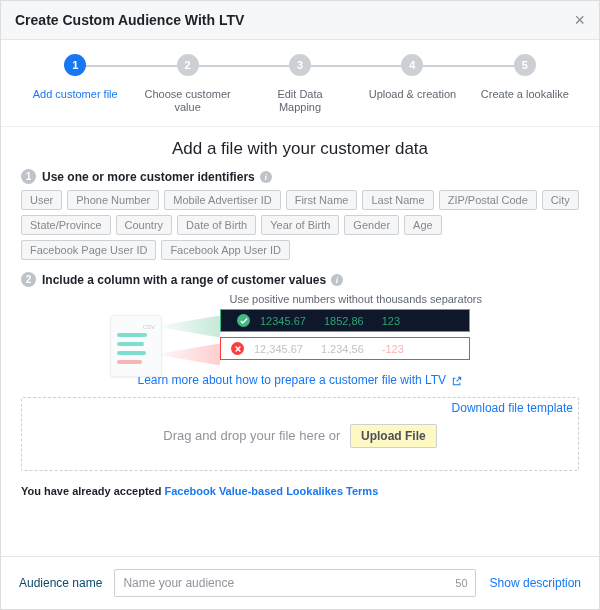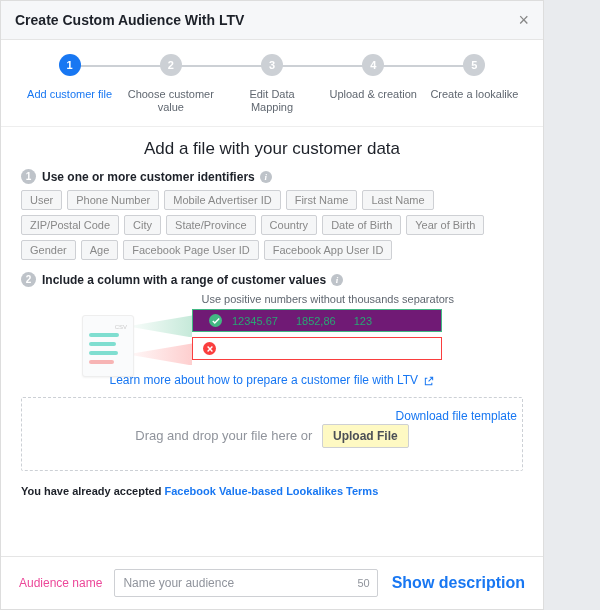--- a/index.html
+++ b/index.html
@@ -1,17 +1,17 @@
 <!DOCTYPE html>
 <html><head>
 <meta charset="utf-8">
 <style>
   * { box-sizing: border-box; margin: 0; padding: 0; }
   body { font-family: -apple-system, BlinkMacSystemFont, "Segoe UI", Helvetica, Arial, sans-serif; background: #e9ebee; width: 600px; height: 610px; overflow: hidden; }
-  .modal { background: #fff; width: 544px; height: 610px; border: 1px solid #ddd; display: flex; flex-direction: column; }
+  .modal { background: #fff; width: 600px; height: 610px; border: 1px solid #ddd; display: flex; flex-direction: column; }
   .modal-header { display: flex; align-items: center; justify-content: space-between; padding: 10px 14px; border-bottom: 1px solid #e5e5e5; background:#f6f7f9;}
   .modal-title { font-size: 14px; font-weight: 600; color: #1d2129; }
   .close { color: #888; font-size: 18px; cursor: pointer; line-height: 1; }
   .stepper { display: flex; align-items: flex-start; padding: 14px 18px 12px; border-bottom: 1px solid #eee; }
   .step { flex: 1; display: flex; flex-direction: column; align-items: center; position: relative; }
   .step-circle { width: 22px; height: 22px; border-radius: 50%; background: #ccd0d5; color: #fff; font-size: 11px; font-weight: 700; display: flex; align-items: center; justify-content: center; z-index: 2; }
   .step.active .step-circle { background: #1877f2; }
   .step-label { font-size: 11px; color: #606770; margin-top: 12px; text-align: center; line-height: 1.2; max-width: 90px; }
   .step.active .step-label { color: #1877f2; }
   .step-line { position: absolute; top: 11px; left: 50%; width: 100%; height: 2px; background: #ccd0d5; z-index: 1; }
@@ -24,46 +24,46 @@
   .info-icon { width: 12px; height: 12px; border-radius: 50%; background: #bec3c9; color: #fff; font-size: 9px; font-weight: 700; font-style: italic; display: inline-flex; align-items: center; justify-content: center; margin-left: 5px; font-family: Georgia, serif;}
   .chips { display: flex; flex-wrap: wrap; gap: 5px; margin-bottom: 12px; }
   .chip { border: 1px solid #ced0d4; background: #f5f6f7; color: #888; font-size: 11px; padding: 3px 8px; border-radius: 2px; cursor: default; }
   .example-wrap { display: flex; justify-content: center; margin-bottom: 8px; }
   .example { position: relative; width: 380px; }
   .ex-label { text-align: right; font-size: 11px; color: #606770; margin-bottom: 4px; padding-right:8px;}
   .doc-icon { position: absolute; left: 0; top: 22px; width: 52px; height: 62px; background: #fafbfc; border: 1px solid #eee; border-radius: 3px; padding: 8px 6px; box-shadow: 0 1px 2px rgba(0,0,0,0.05);}
   .doc-line { height: 4px; border-radius: 2px; margin-bottom: 5px; }
   .doc-csv { font-size: 6px; color:#ccc; text-align:right; margin-bottom:3px;}
   .ex-box { margin-left: 110px; width: 250px; border: 1px solid; padding: 4px 10px; font-size: 11px; display: flex; align-items: center; margin-bottom: 5px; position: relative; font-variant-numeric: tabular-nums;}
-  .ex-good { border-color: #42b883; color: #2aa574; background:#701a75;padding-left:16px;}
+  .ex-good { border-color: #42b883; color: #2aa574; background:#0f172a;padding-left:16px;}
   .ex-bad { border-color: #fa3e3e; color: #bec3c9; background:#fff;}
   .ex-mark { width: 13px; height: 13px; border-radius: 50%; margin-right: 10px; display: flex; align-items: center; justify-content: center; flex-shrink:0;}
   .ex-good .ex-mark { background: #42b883; }
   .ex-bad .ex-mark { background: #fa3e3e; }
   .ex-mark svg { width: 8px; height: 8px; fill: #fff; }
   .ex-vals { display: flex; gap: 18px; }
   .ex-bad .neg { color:#f7b4b4; }
   .tri { position:absolute; left:52px; width:58px; }
   .tri-good { top:22px; height:22px; background: linear-gradient(to right, rgba(66,184,131,0.05), rgba(66,184,131,0.3)); clip-path: polygon(0 45%, 100% 0, 100% 100%, 0 55%);}
   .tri-bad { top:50px; height:22px; background: linear-gradient(to right, rgba(250,62,62,0.05), rgba(250,62,62,0.25)); clip-path: polygon(0 45%, 100% 0, 100% 100%, 0 55%);}
   .learn-link { text-align: center; font-size: 12px; color: #1877f2; margin-bottom: 10px; cursor: pointer; }
   .ext-ic { display:inline-block; width:10px; height:10px; vertical-align:middle; margin-left:3px;}
   .drop-outer { position: relative; }
-  .dl-template { position: absolute; right: 6px; top: 12px; font-size: 12px; color: #1877f2; cursor: pointer; }
+  .dl-template { position: absolute; right: 6px; top: 4px; font-size: 12px; color: #1877f2; cursor: pointer; }
   .drop-zone { border: 1px dashed #ccd0d5; padding: 26px 10px 22px; text-align: center; color: #90949c; font-size: 13px; border-radius:2px;}
   .upload-btn { display: inline-block; border: 1px solid #ced0d4; background: #fef9c3; color: #4b4f56; font-size: 12px; padding: 4px 10px; border-radius: 2px; margin-left: 6px; cursor: pointer; font-weight:600;}
   .terms { font-size: 11px; color: #1d2129; margin-top: 14px; font-weight: 700; }
   .terms a { color: #1877f2; text-decoration: none; }
   .footer { border-top: 1px solid #e5e5e5; padding: 12px 18px; display: flex; align-items: center; }
-  .aud-label { font-size: 12px; color: #ec4899; margin-right: 12px; }
+  .aud-label { font-size: 12px; color: #0c4a6e; margin-right: 12px; }
   .aud-input-wrap { position: relative; flex: 1; margin-right: 14px; }
   .aud-input { width: 100%; border: 1px solid #ced0d4; padding: 6px 32px 6px 8px; font-size: 12px; color: #1d2129; border-radius: 2px; }
   .aud-input::placeholder { color: #90949c; }
   .aud-count { position: absolute; right: 8px; top: 50%; transform: translateY(-50%); font-size: 11px; color: #90949c; }
-  .show-desc { font-size: 16px; color: #1877f2; cursor: pointer; white-space: nowrap; font-weight: bold; }
+  .show-desc { font-size: 12px; color: #1877f2; cursor: pointer; white-space: nowrap; }
 </style>
 </head>
 <body>
 
 <div class="modal">
   <div class="modal-header">
     <div class="modal-title">Create Custom Audience With LTV</div>
     <div class="close">×</div>
   </div>
 
@@ -149,20 +149,25 @@
               <span>1852,86</span>
               <span>123</span>
             </span>
         </div>
         <div class="ex-box ex-bad">
           <span class="ex-mark">
               <svg viewBox="0 0 10 10">
                 <path d="M2 2l6 6M8 2l-6 6" stroke="#fff" stroke-width="1.8"></path>
               </svg>
             </span>
+          <span class="ex-vals" id="bad-vals">
+              <span>12,345.67</span>
+              <span>1.234,56</span>
+              <span class="neg">-123</span>
+            </span>
         </div>
       </div>
     </div>
 
     <div class="learn-link">
       <span>Learn more about how to prepare a customer file with LTV</span>
       <svg class="ext-ic" viewBox="0 0 12 12">
           <path fill="#1877f2" d="M4 2v1.2H2.2v6.6h6.6V8H10v3H1V2h3zm7-1v4H9.8V3.05L5.9 6.95 5.05 6.1 8.95 2.2H7V1h4z"></path>
         </svg>
     </div>

